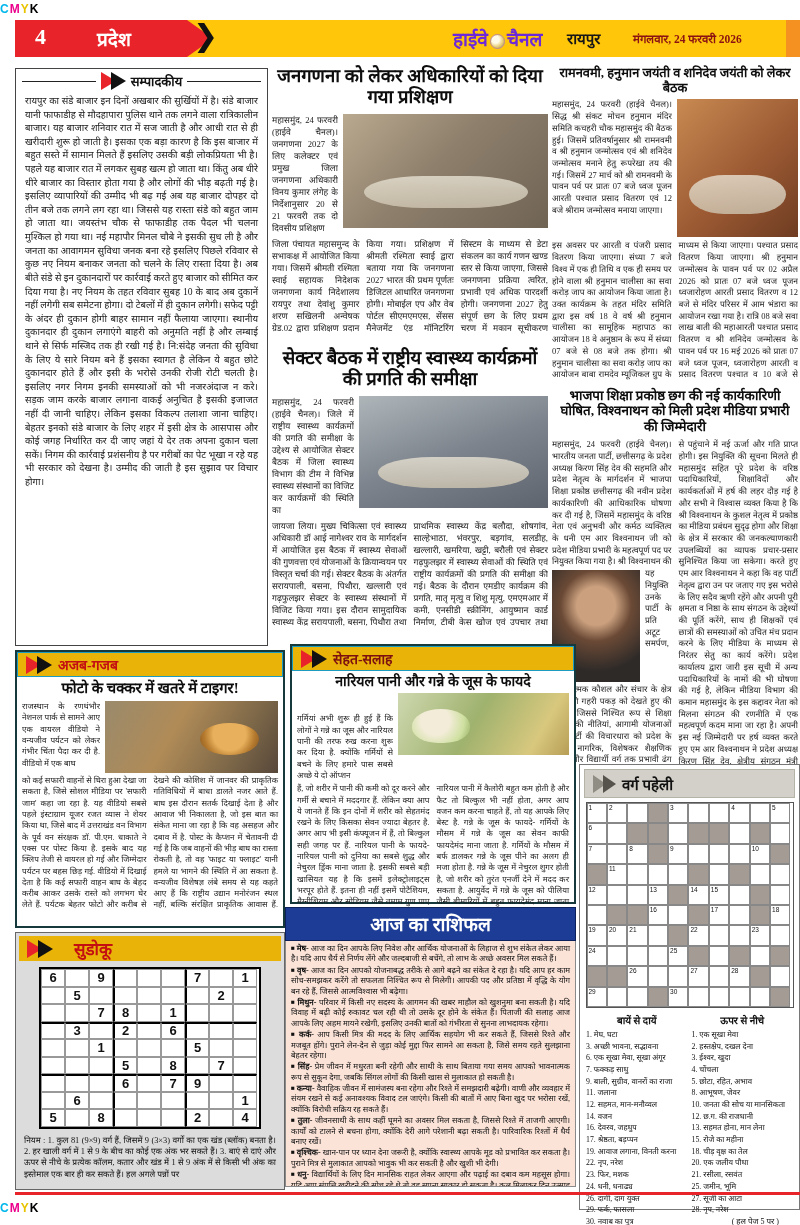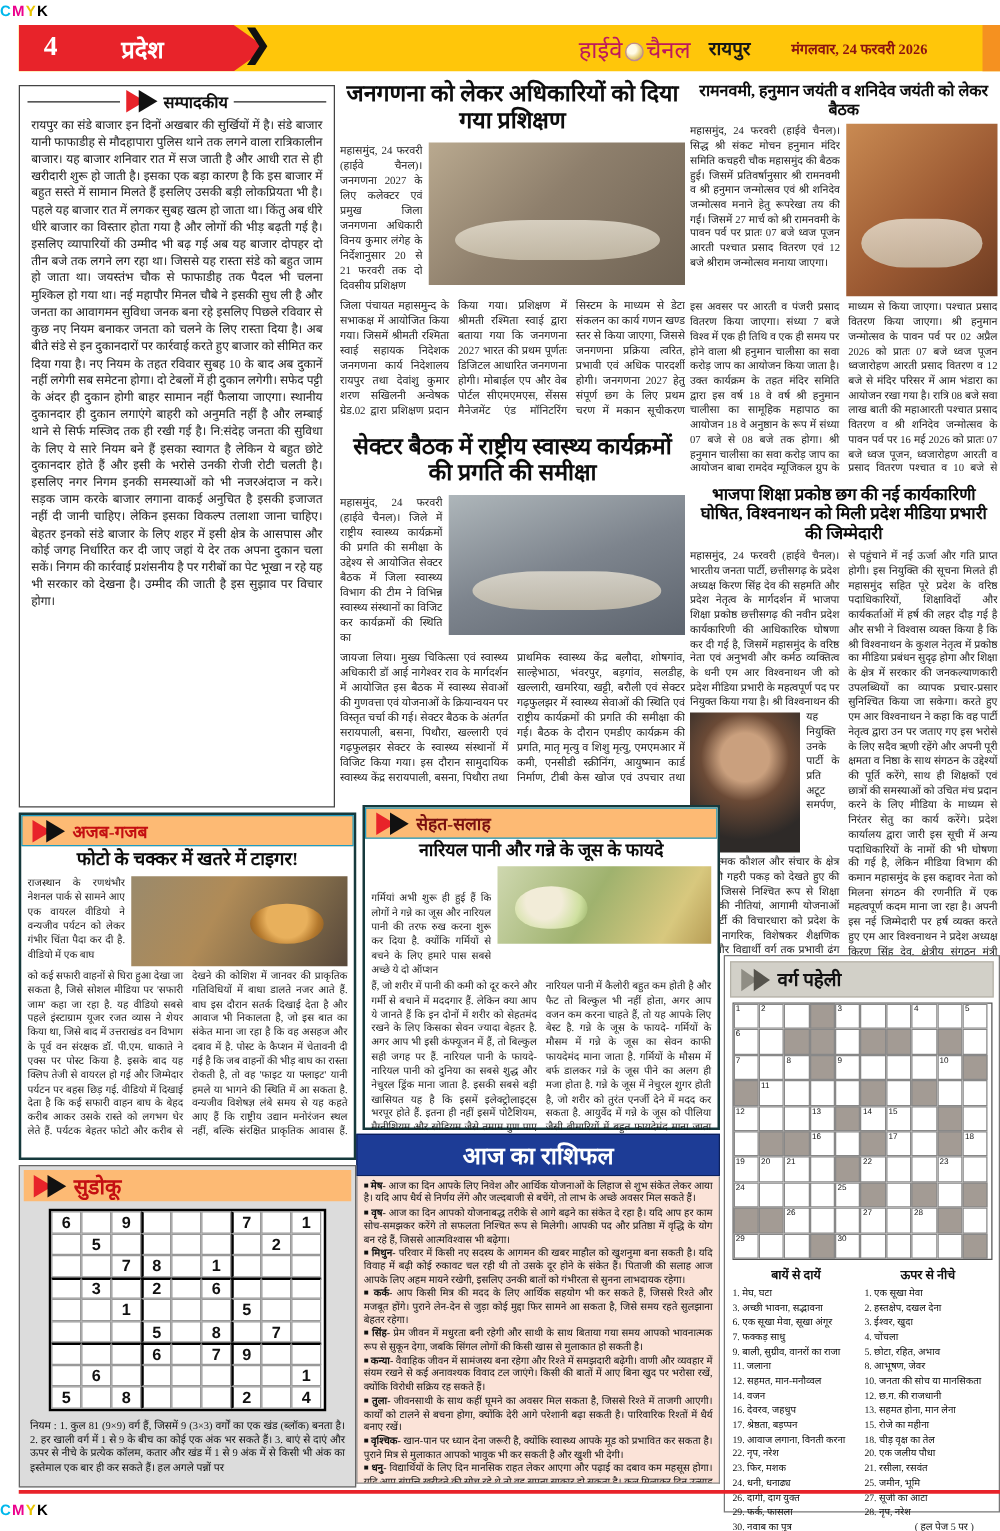--- a/index.html
+++ b/index.html
@@ -11,21 +11,21 @@
         font-weight:bold;font-size:12px;letter-spacing:1px;}
   .cmyk .c{color:#00b7eb}.cmyk .m{color:#ec008c}.cmyk .y{color:#e8c400}.cmyk .k{color:#000}
   
   .masthead{left:15px;top:20px;width:785px;height:37px;background:#ffc60a;}
   .mh-red{position:absolute;left:0;top:0;width:200px;height:37px;background:#e8232a;
           clip-path:polygon(0 0,172px 0,198px 18.5px,172px 37px,0 37px);}
   .mh-chev{position:absolute;left:178px;top:-2px;font-size:30px;font-weight:bold;color:#111;
            font-family:"DejaVu Sans",sans-serif;}
   .mh-num{position:absolute;left:20px;top:4px;color:#fff;font-size:22px;font-weight:bold;}
   .mh-sec{position:absolute;left:82px;top:6px;color:#fff;font-size:19px;font-weight:bold;}
-  .mh-title{position:absolute;left:448px;top:6px;color:#be185d;font-size:19px;font-weight:normal;}
+  .mh-title{position:absolute;left:438px;top:6px;color:#6d28d9;font-size:19px;font-weight:bold;}
   .globe{display:inline-block;width:13px;height:13px;border-radius:50%;vertical-align:middle;
          background:radial-gradient(circle at 35% 35%,#fffbe8 0 30%,#e8d07c 60%,#9c8james 0);
          background:radial-gradient(circle at 35% 35%,#fffbe8 0 30%,#e8d07c 60%,#9c8a4e 100%);
          border:1px solid #b89;margin:0 2px;}
   .mh-city{position:absolute;left:552px;top:8px;color:#171717;font-size:15px;font-weight:bold;}
   .mh-date{position:absolute;left:618px;top:11px;color:#8a1212;font-size:11.5px;font-weight:bold;}
   .mh-orange{position:absolute;right:0;top:0;width:14px;height:37px;background:#f59120;}
   
   .box{border:1px solid #444;background:#fff;box-sizing:border-box;}
   .headline{font-weight:bold;text-align:center;color:#0d0d0d;line-height:1.15;padding:2px 3px;}
@@ -41,21 +41,21 @@
   .photo.portrait{background:radial-gradient(circle at 50% 32%,#caa07e 0 22%,#6b4a36 40%,#2e2a28 75%);}
   .photo.portrait::after{display:none;}
   .photo.tiger{background:linear-gradient(120deg,#9a8independent,#b08b57);
                background:linear-gradient(120deg,#9a8a6c,#b08b57 40%,#7c6748 75%,#57473a);}
   .photo.tiger::after{left:55%;top:30%;width:34%;height:45%;border-radius:50%;
                 background:radial-gradient(circle at 50% 35%,#e8b05c 0 45%,#b57a2e 70%,#7c4f1e);opacity:1;}
   .photo.coco{background:linear-gradient(120deg,#cfd8b0,#9fb26e 45%,#d8c87e 80%,#b79d55);}
   .photo.coco::after{left:8%;top:25%;width:34%;height:55%;border-radius:50% 50% 45% 45%;
                 background:radial-gradient(circle at 40% 35%,#f2ecd8 0 35%,#cfe0a0 70%,#8fa85c);opacity:1;}
   
-  .cyanbar{background:#fdba74;height:25px;display:flex;align-items:center;gap:6px;padding-left:8px;
+  .cyanbar{background:#eab308;height:25px;display:flex;align-items:center;gap:6px;padding-left:8px;
            border:1px solid #1d9cc2;box-sizing:border-box;}
   .chev{width:0;height:0;border-top:9px solid transparent;border-bottom:9px solid transparent;}
   .chev.red{border-left:15px solid #e8232a;margin-right:-10px;}
   .chev.blk{border-left:15px solid #111;}
   .cyanbar .lbl{font-weight:bold;font-size:14px;color:#c40f12;}
   
   .ed-head{display:flex;align-items:center;gap:5px;padding:3px 6px 0 6px;}
   .ed-line{flex:1;border-top:1.5px solid #222;}
   .ed-label{font-weight:bold;font-size:13px;}
   
@@ -199,21 +199,21 @@
         <div class="rentry"><b>तुला- </b>जीवनसाथी के साथ कहीं घूमने का अवसर मिल सकता है, जिससे रिश्ते में ताजगी आएगी। कार्यों को टालने से बचना होगा, क्योंकि देरी आगे परेशानी बढ़ा सकती है। पारिवारिक रिश्तों में धैर्य बनाए रखें।</div>
         <div class="rentry"><b>वृश्चिक- </b>खान-पान पर ध्यान देना जरूरी है, क्योंकि स्वास्थ्य आपके मूड को प्रभावित कर सकता है। पुराने मित्र से मुलाकात आपको भावुक भी कर सकती है और खुशी भी देगी।</div>
         <div class="rentry"><b>धनु- </b>विद्यार्थियों के लिए दिन मानसिक राहत लेकर आएगा और पढ़ाई का दबाव कम महसूस होगा। यदि आप संपत्ति खरीदने की सोच रहे थे तो वह सपना साकार हो सकता है। कुल मिलाकर दिन उत्साह और उपलब्धियों से भरा रहेगा।</div>
       </div>
   </div>
 
   <div class="abs sud-wrap" style="left:15px;top:932px;width:270px;height:258px;">
     <div class="cyanbar" style="margin:3px;border:none;">
       <span class="chev red"></span>
       <span class="chev blk"></span>
-      <span class="lbl" style="font-size:17px;">सुडोकू</span>
+      <span class="lbl" style="font-size:17px;margin-left:15px;">सुडोकू</span>
     </div>
     <div class="sudgrid">
         <div class="scell">6</div>
         <div class="scell"></div>
         <div class="scell">9</div>
         <div class="scell bl"></div>
         <div class="scell"></div>
         <div class="scell"></div>
         <div class="scell bl">7</div>
         <div class="scell"></div>

